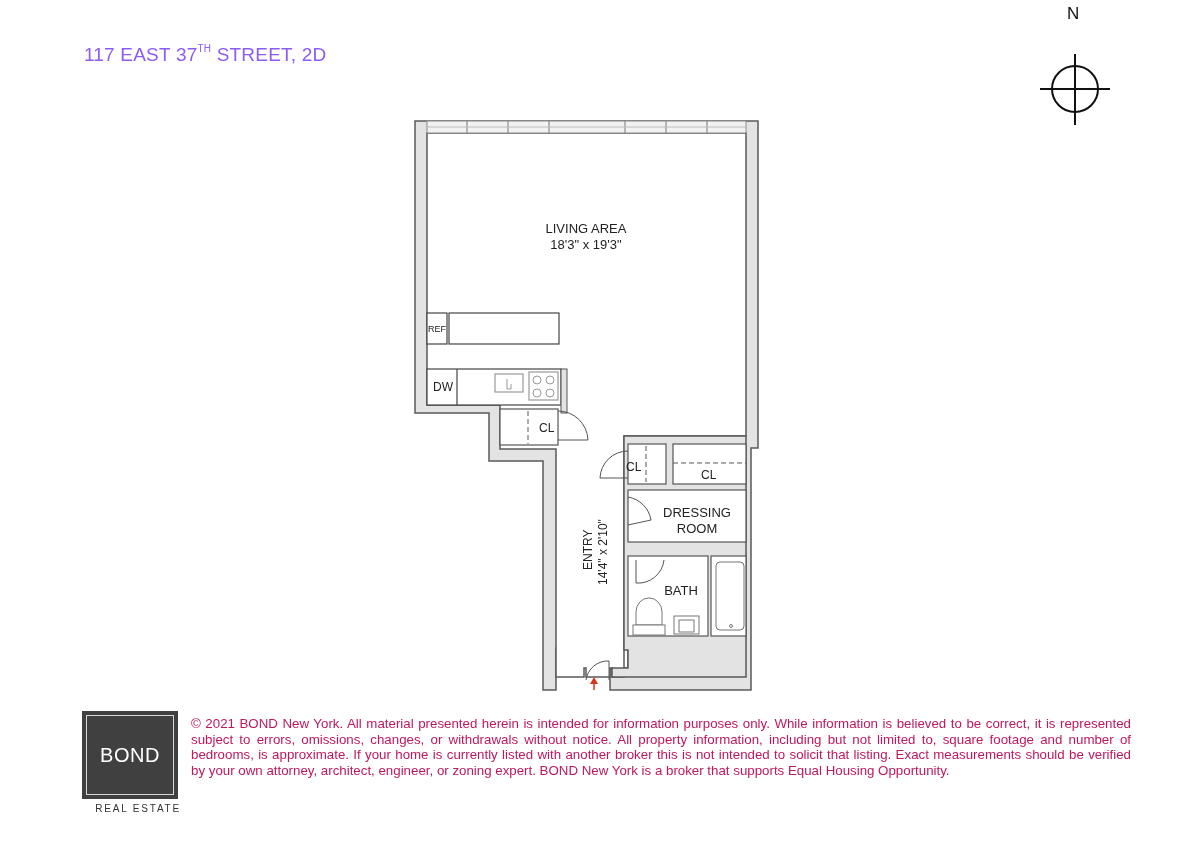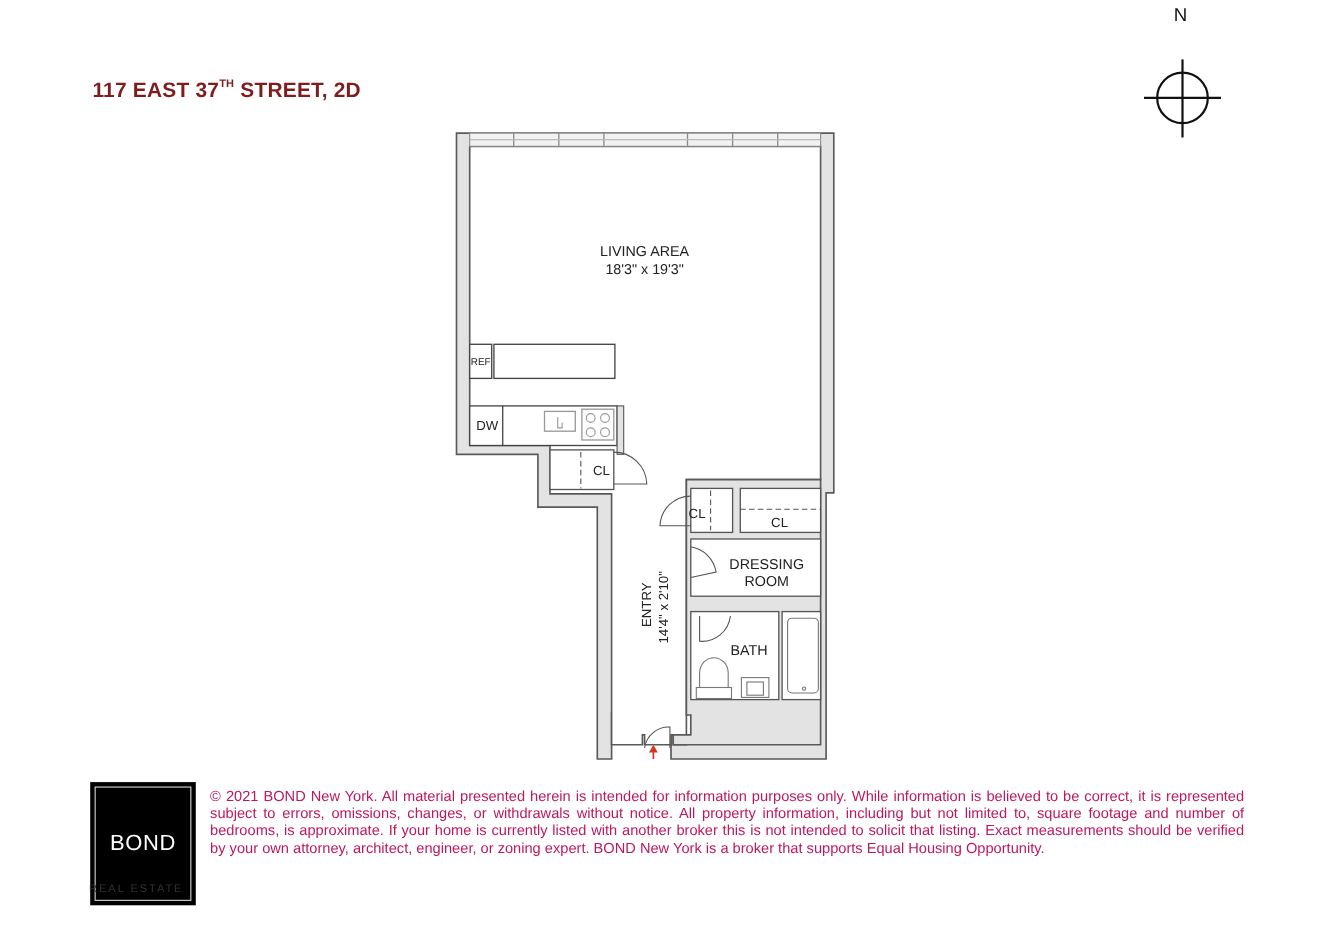--- a/index.html
+++ b/index.html
@@ -1,26 +1,26 @@
 <!DOCTYPE html>
 <html><head>
 <meta charset="utf-8">
 <style>
   html, body { margin:0; padding:0; background:#ffffff; }
   body { width:1200px; height:848px; position:relative; overflow:hidden; font-family:"Liberation Sans", sans-serif; color:#1a1a1a; }
-  .title { position:absolute; left:84px; top:72px; font-size:19px; font-weight:bold; letter-spacing:0.2px; color:#7f1d1d; }
+  .title { position:absolute; left:84px; top:44px; font-size:19px; font-weight:normal; letter-spacing:0.2px; color:#8b5cf6; }
   .title sup { font-size:10px; position:relative; top:-2px; }
   .compass { position:absolute; left:1030px; top:0; width:100px; height:130px; }
   .compass-n { position:absolute; left:1067px; top:4px; font-size:17px; color:#111; }
   .plan { position:absolute; left:0; top:0; width:1200px; height:700px; }
   .room-label { font-family:"Liberation Sans", sans-serif; fill:#222; }
-  .logo { position:absolute; left:82px; top:711px; width:96px; height:112px; background:#000000; box-sizing:border-box; }
+  .logo { position:absolute; left:82px; top:711px; width:96px; height:88px; background:#404040; box-sizing:border-box; }
   .logo-inner { position:absolute; left:4px; top:4px; right:4px; bottom:4px; border:1px solid #d8d8d8; display:flex; align-items:center; justify-content:center; }
   .logo-text { color:#ffffff; font-size:20px; letter-spacing:0.5px; }
-  .logo-sub { position:absolute; left:81px; top:803px; width:100px; font-size:10px; letter-spacing:1.8px; color:#333; text-align:left; }
+  .logo-sub { position:absolute; left:81px; top:803px; width:100px; font-size:10px; letter-spacing:1.8px; color:#333; text-align:right; }
   .disclaimer { position:absolute; left:191px; top:716px; width:940px; font-size:13.3px; line-height:15.6px; color:#be185d; text-align:justify; text-align-last:left; }
 </style>
 </head>
 <body>
 
 <div class="title"><span>117 EAST 37</span><sup>TH</sup><span> STREET, 2D</span></div>
 
 <div class="compass-n">N</div>
 <svg class="compass" viewBox="0 0 100 130" width="100" height="130">
   <circle cx="45" cy="89" r="23" fill="none" stroke="#111" stroke-width="2"></circle>

